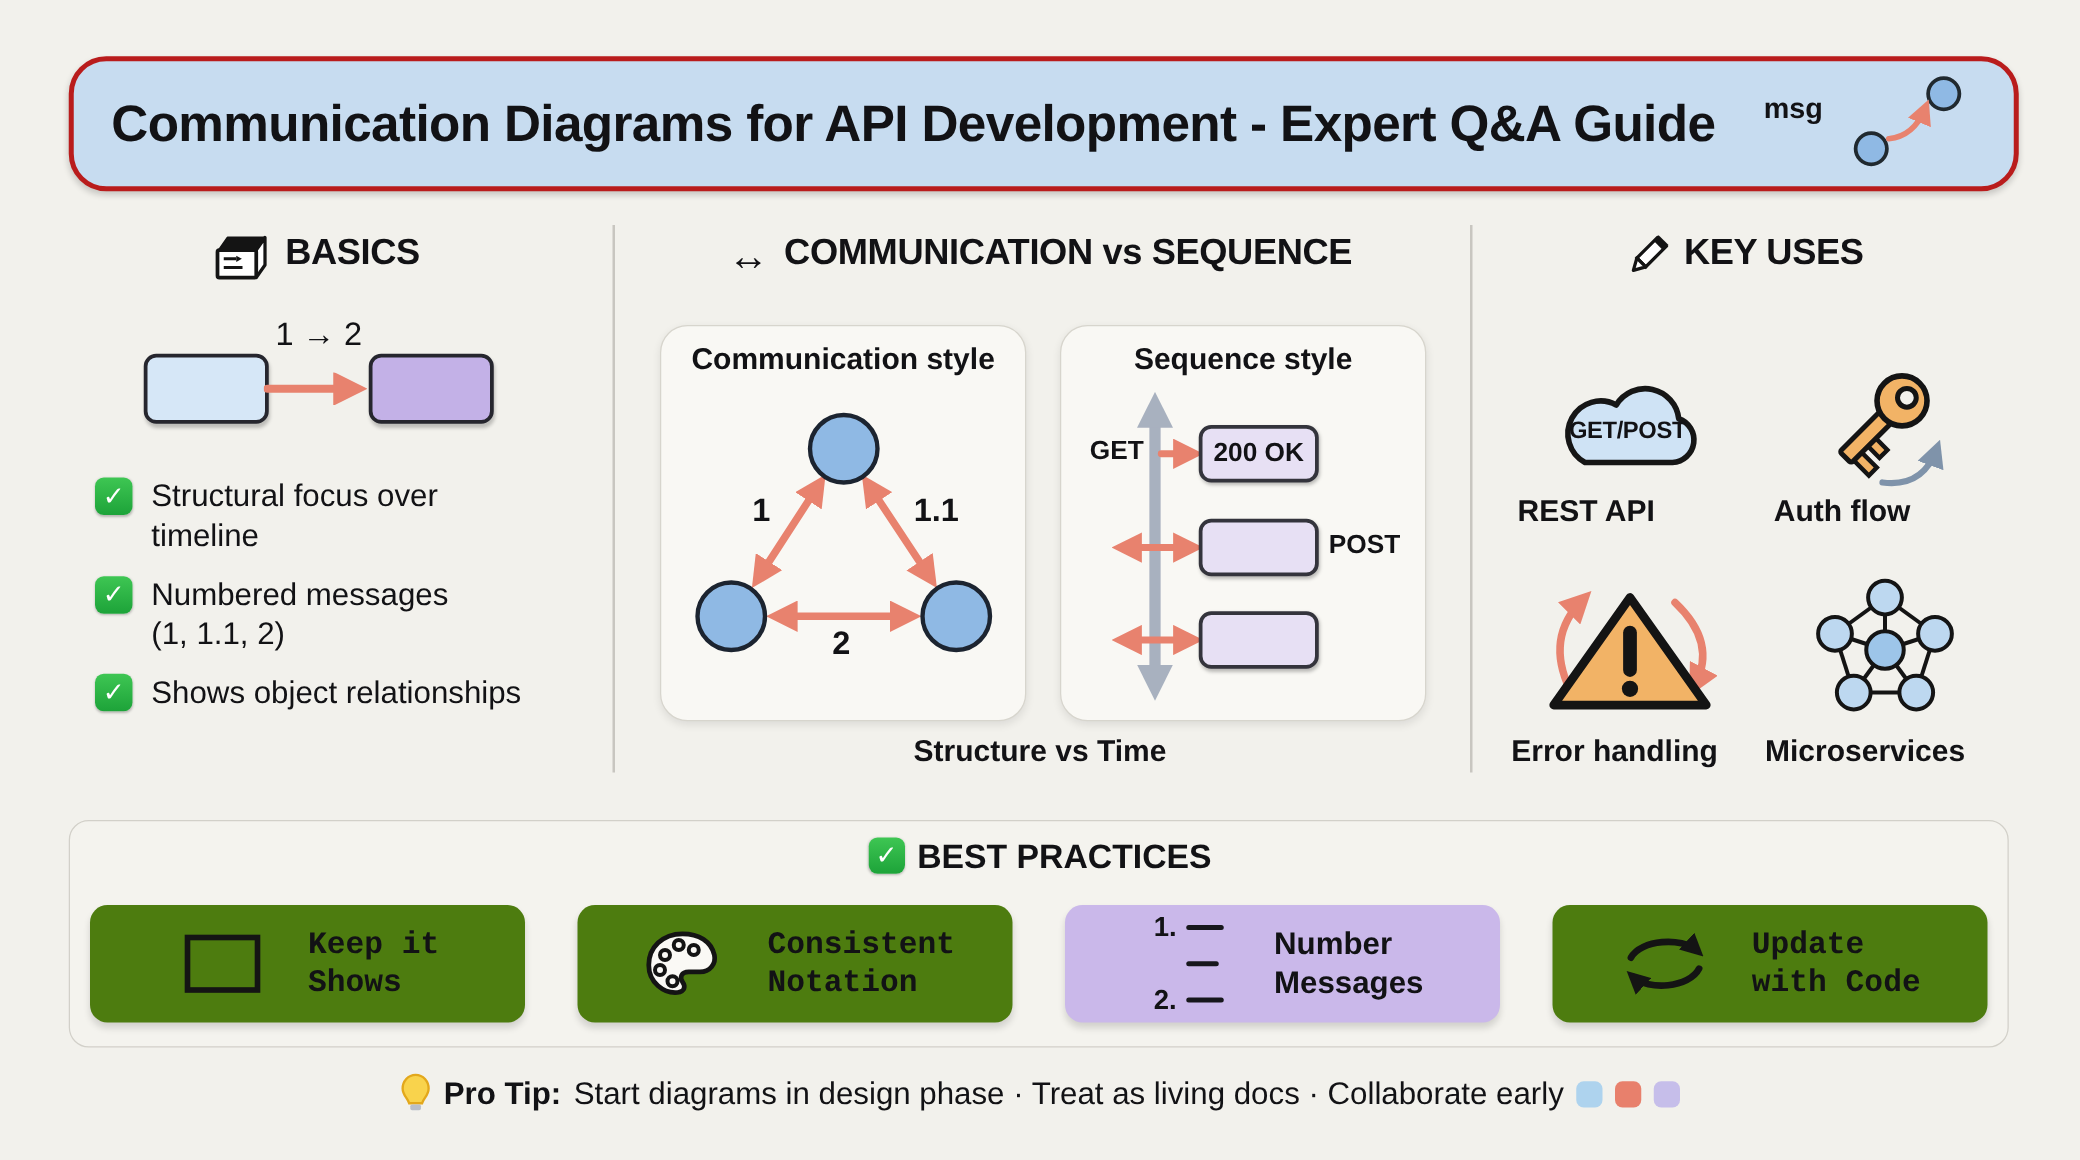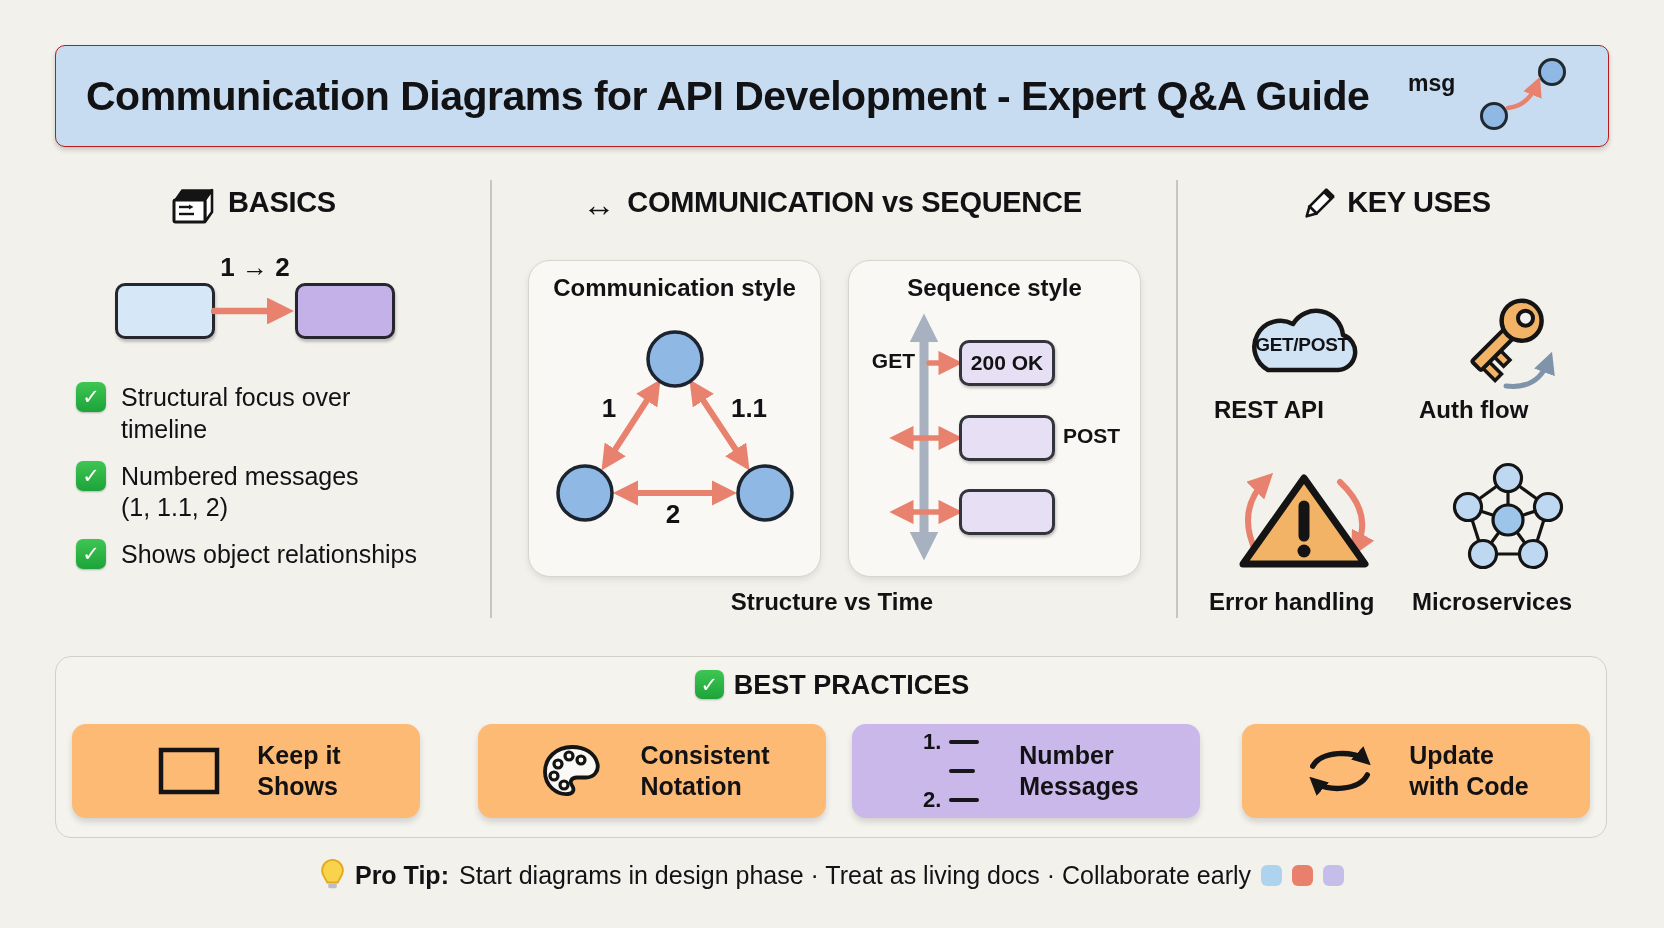--- a/index.html
+++ b/index.html
@@ -3,33 +3,33 @@
 <meta charset="utf-8">
 <style>
   html,body{margin:0;padding:0;background:#e8e7e2;}
   .stage{position:relative;width:1664px;height:928px;background:#f2f1ec;overflow:hidden;
          font-family:"Liberation Sans","DejaVu Sans",sans-serif;color:#121215;}
   .abs{position:absolute;}
   .center{text-align:center;}
   .flexc{display:flex;align-items:flex-start;justify-content:center;}
   
   .banner{left:55px;top:45px;width:1552px;height:100px;background:#c7dcf0;
-          border:1px solid #b91c1c;border-radius:10px;box-shadow:0 3px 5px rgba(0,0,0,.18);}
+          border:4px solid #b91c1c;border-radius:30px;box-shadow:0 3px 5px rgba(0,0,0,.18);}
   .banner-title{left:30px;top:0;height:100px;display:flex;align-items:center;
                 font-size:41px;font-weight:700;letter-spacing:-0.5px;}
   .msg-group{right:22px;top:6px;width:178px;height:88px;}
   .msg-label{left:0;top:18px;font-size:23px;font-weight:700;}
   .node-dot{width:28px;height:28px;border-radius:50%;background:#8fb9e4;border:3px solid #20292f;box-sizing:border-box;}
   
   .sec-head{font-size:29px;font-weight:700;letter-spacing:-0.3px;}
   .divider{width:2px;background:#c8c6c0;}
   
   .flow-box{width:100px;height:56px;border-radius:10px;border:3px solid #26262e;box-sizing:border-box;
             box-shadow:1px 3px 3px rgba(0,0,0,.22);}
-  .flow-label{font-size:26px;font-weight:700;}
+  .flow-label{font-size:26px;font-weight:400;}
   .check{width:30px;height:30px;border-radius:7px;background:linear-gradient(180deg,#3ec653,#1da339);
          color:#fff;font-weight:700;font-size:21px;display:flex;align-items:center;justify-content:center;
          box-shadow:0 1px 2px rgba(0,0,0,.25);flex:0 0 auto;}
   .check-row{display:flex;gap:15px;margin-bottom:15px;align-items:flex-start;}
   .check-text{font-size:25px;line-height:1.27;white-space:pre-line;font-weight:400;}
   
   .panel{background:#f9f8f4;border:1.5px solid #d7d5cd;border-radius:22px;
          box-shadow:0 3px 7px rgba(0,0,0,.09);}
   .panel-title{left:0;right:0;top:13px;text-align:center;font-size:24px;font-weight:700;}
   .msg-num{font-size:26px;font-weight:700;text-align:center;}
@@ -40,21 +40,21 @@
   .caption{font-size:24px;font-weight:700;}
   
   .ku-label{font-size:24px;font-weight:700;}
   .cloud-badge{font-size:19px;font-weight:700;text-align:center;letter-spacing:-0.3px;}
   
   .bp-box{left:55px;top:656px;width:1552px;height:182px;border:1.5px solid #d2d0c9;
           border-radius:16px;background:#f4f3ee;box-sizing:border-box;}
   .bp-head-text{font-size:27px;font-weight:700;}
   .bp-card{top:724px;width:348px;height:94px;border-radius:14px;box-shadow:0 4px 6px rgba(0,0,0,.14);
            display:flex;align-items:center;justify-content:center;gap:30px;}
-  .bp-card.blue{background:#fdba74;}
+  .bp-card.blue{background:#4d7c0f;font-family:Liberation Mono, monospace;}
   .bp-card.purple{background:#cab8ea;}
   .bp-icon{width:76px;display:flex;align-items:center;justify-content:center;flex:0 0 auto;}
   .bp-text{font-size:25px;font-weight:700;line-height:1.24;}
   .numlist{display:flex;flex-direction:column;gap:3px;}
   .numrow{display:flex;align-items:center;gap:8px;font-size:22px;font-weight:700;}
   .dash{height:4.5px;background:#17171c;border-radius:2px;}
   
   .tip-row{left:0;right:0;top:858px;display:flex;align-items:center;justify-content:center;gap:10px;}
   .tip-label{font-size:25px;font-weight:700;}
   .tip-text{font-size:25px;font-weight:400;}
@@ -267,21 +267,21 @@
       <svg width="64" height="50" viewBox="0 0 64 50">
           <rect x="4" y="4" width="56" height="42" fill="none" stroke="#141414" stroke-width="4.5"></rect>
         </svg>
     </div>
     <div class="bp-text">
       <div>Keep it</div>
       <div>Shows</div>
     </div>
   </div>
 
-  <div class="abs bp-card blue" style="left:462px;margin-left:16px;">
+  <div class="abs bp-card blue" style="left:462px;">
     <div class="bp-icon">
       <svg width="62" height="58" viewBox="0 0 62 58">
         <path d="M 31 5 C 15 5 4 16 4 30 C 4 44 16 53 27 52 C 33 51.5 33.5 47 31 43.5 C 28.5 40 30 35.5 36 35.5 L 45 35.5 C 53 35.5 58 29 56.5 22 C 54 11 44 5 31 5 Z" fill="#faf9f5" stroke="#141414" stroke-width="3.8" stroke-linejoin="round"></path>
         <g fill="none" stroke="#141414" stroke-width="3.2">
           <circle cx="17" cy="22" r="4"></circle>
             <circle cx="28" cy="14" r="4"></circle>
             <circle cx="40" cy="18" r="4"></circle>
           <circle cx="13" cy="34" r="4"></circle>
             <circle cx="23" cy="43" r="4"></circle>
         </g>

